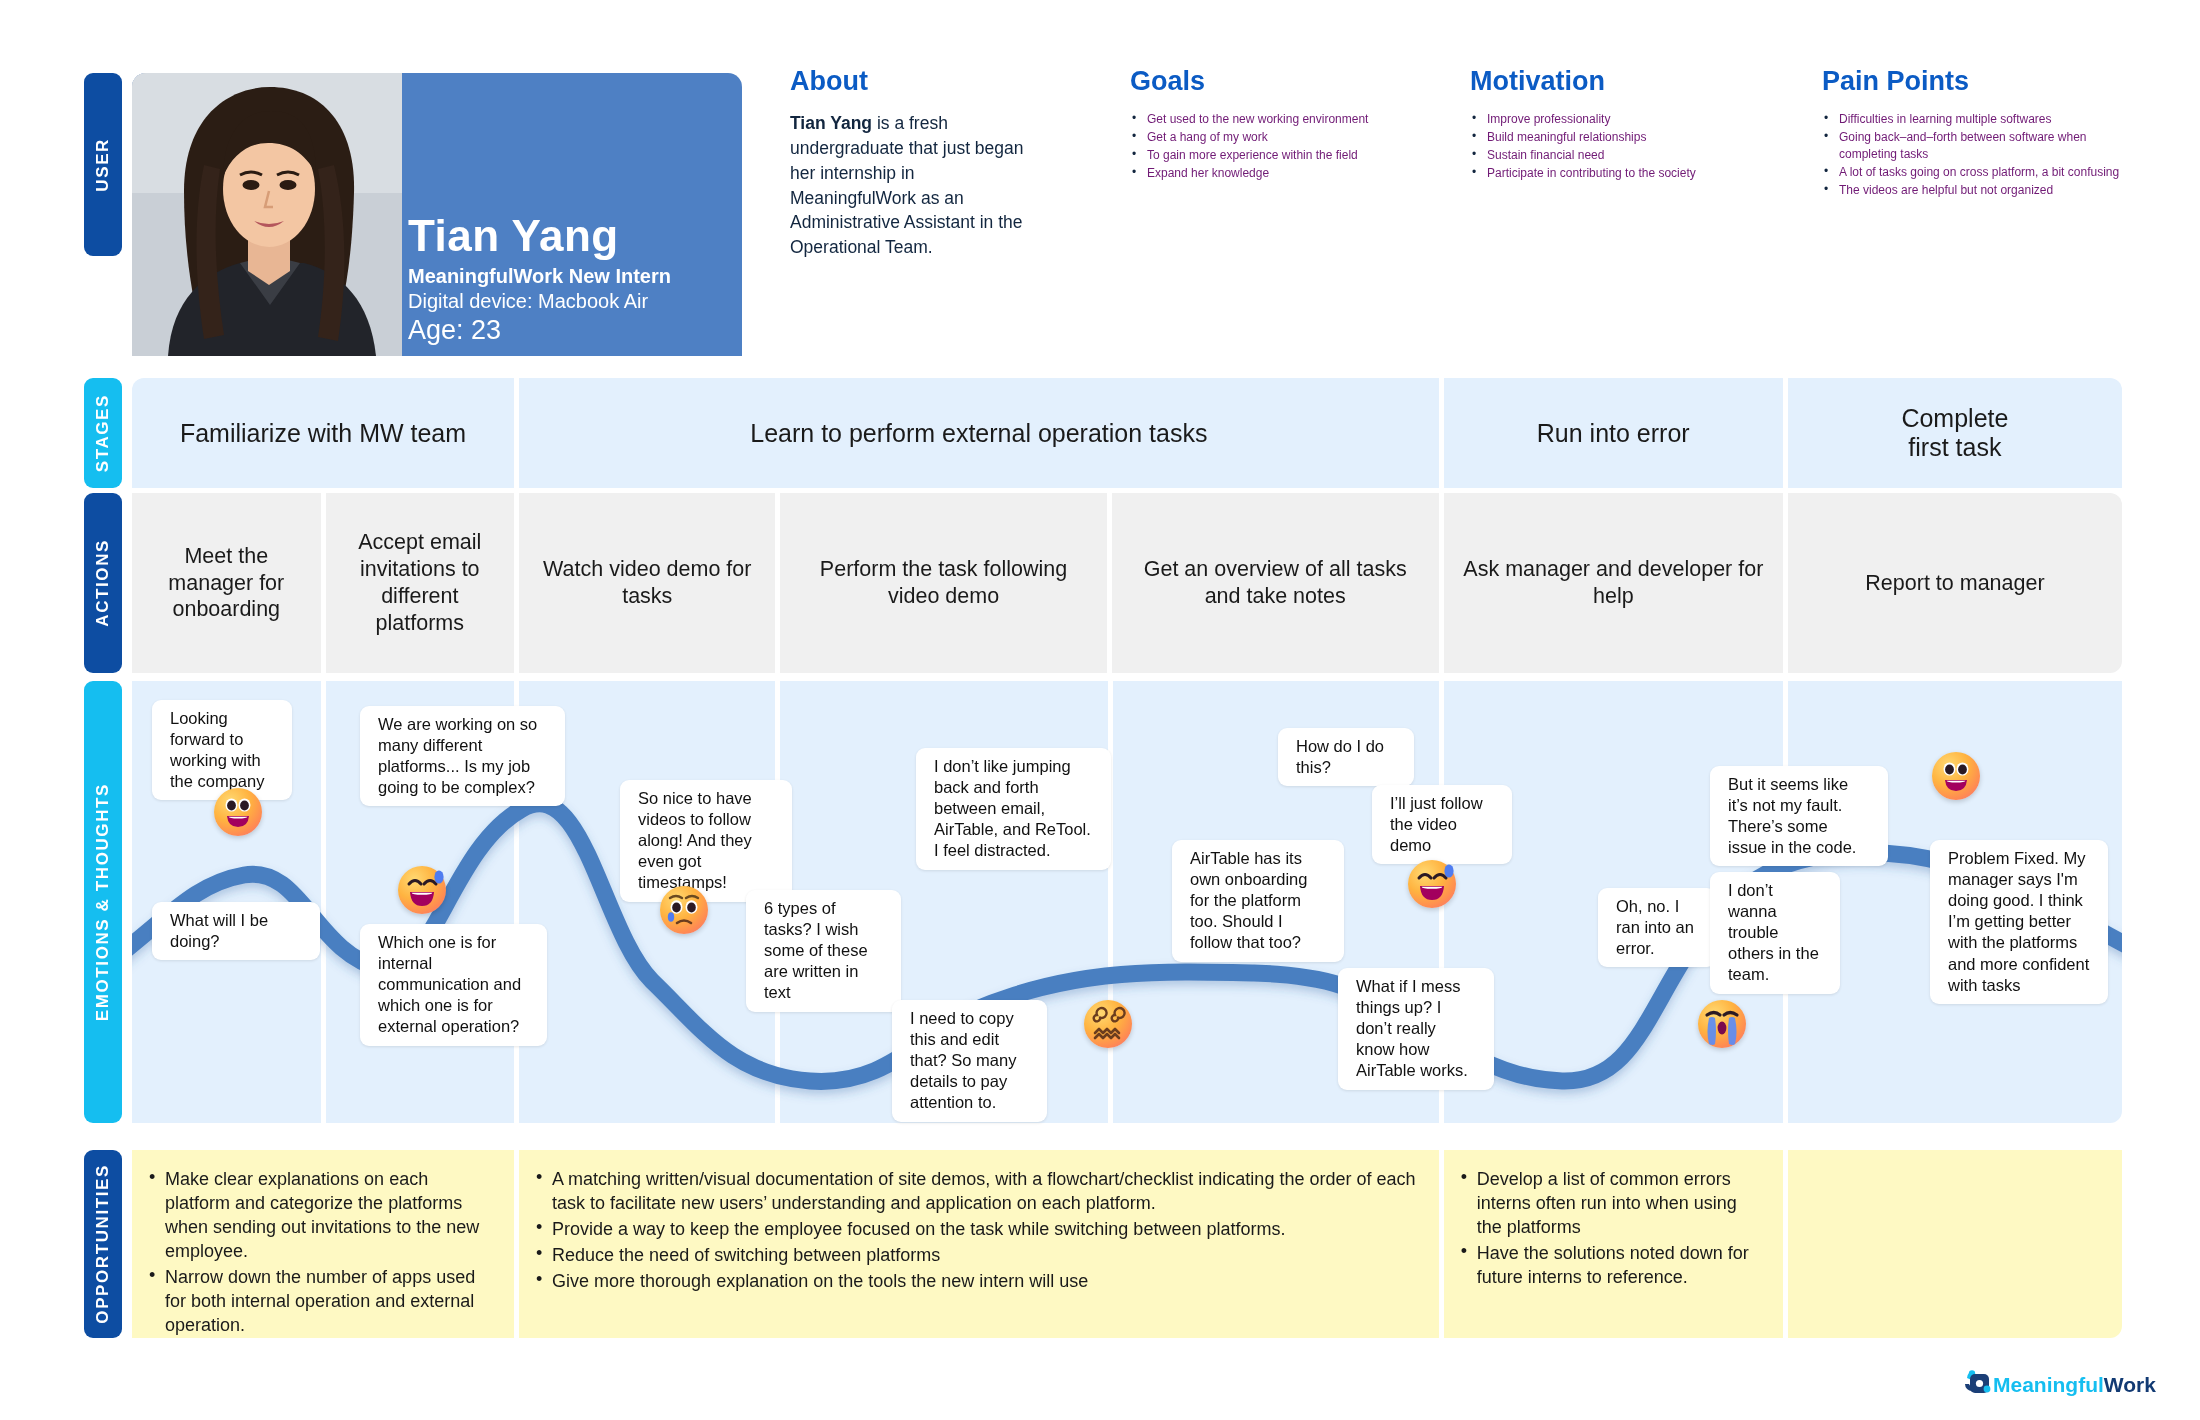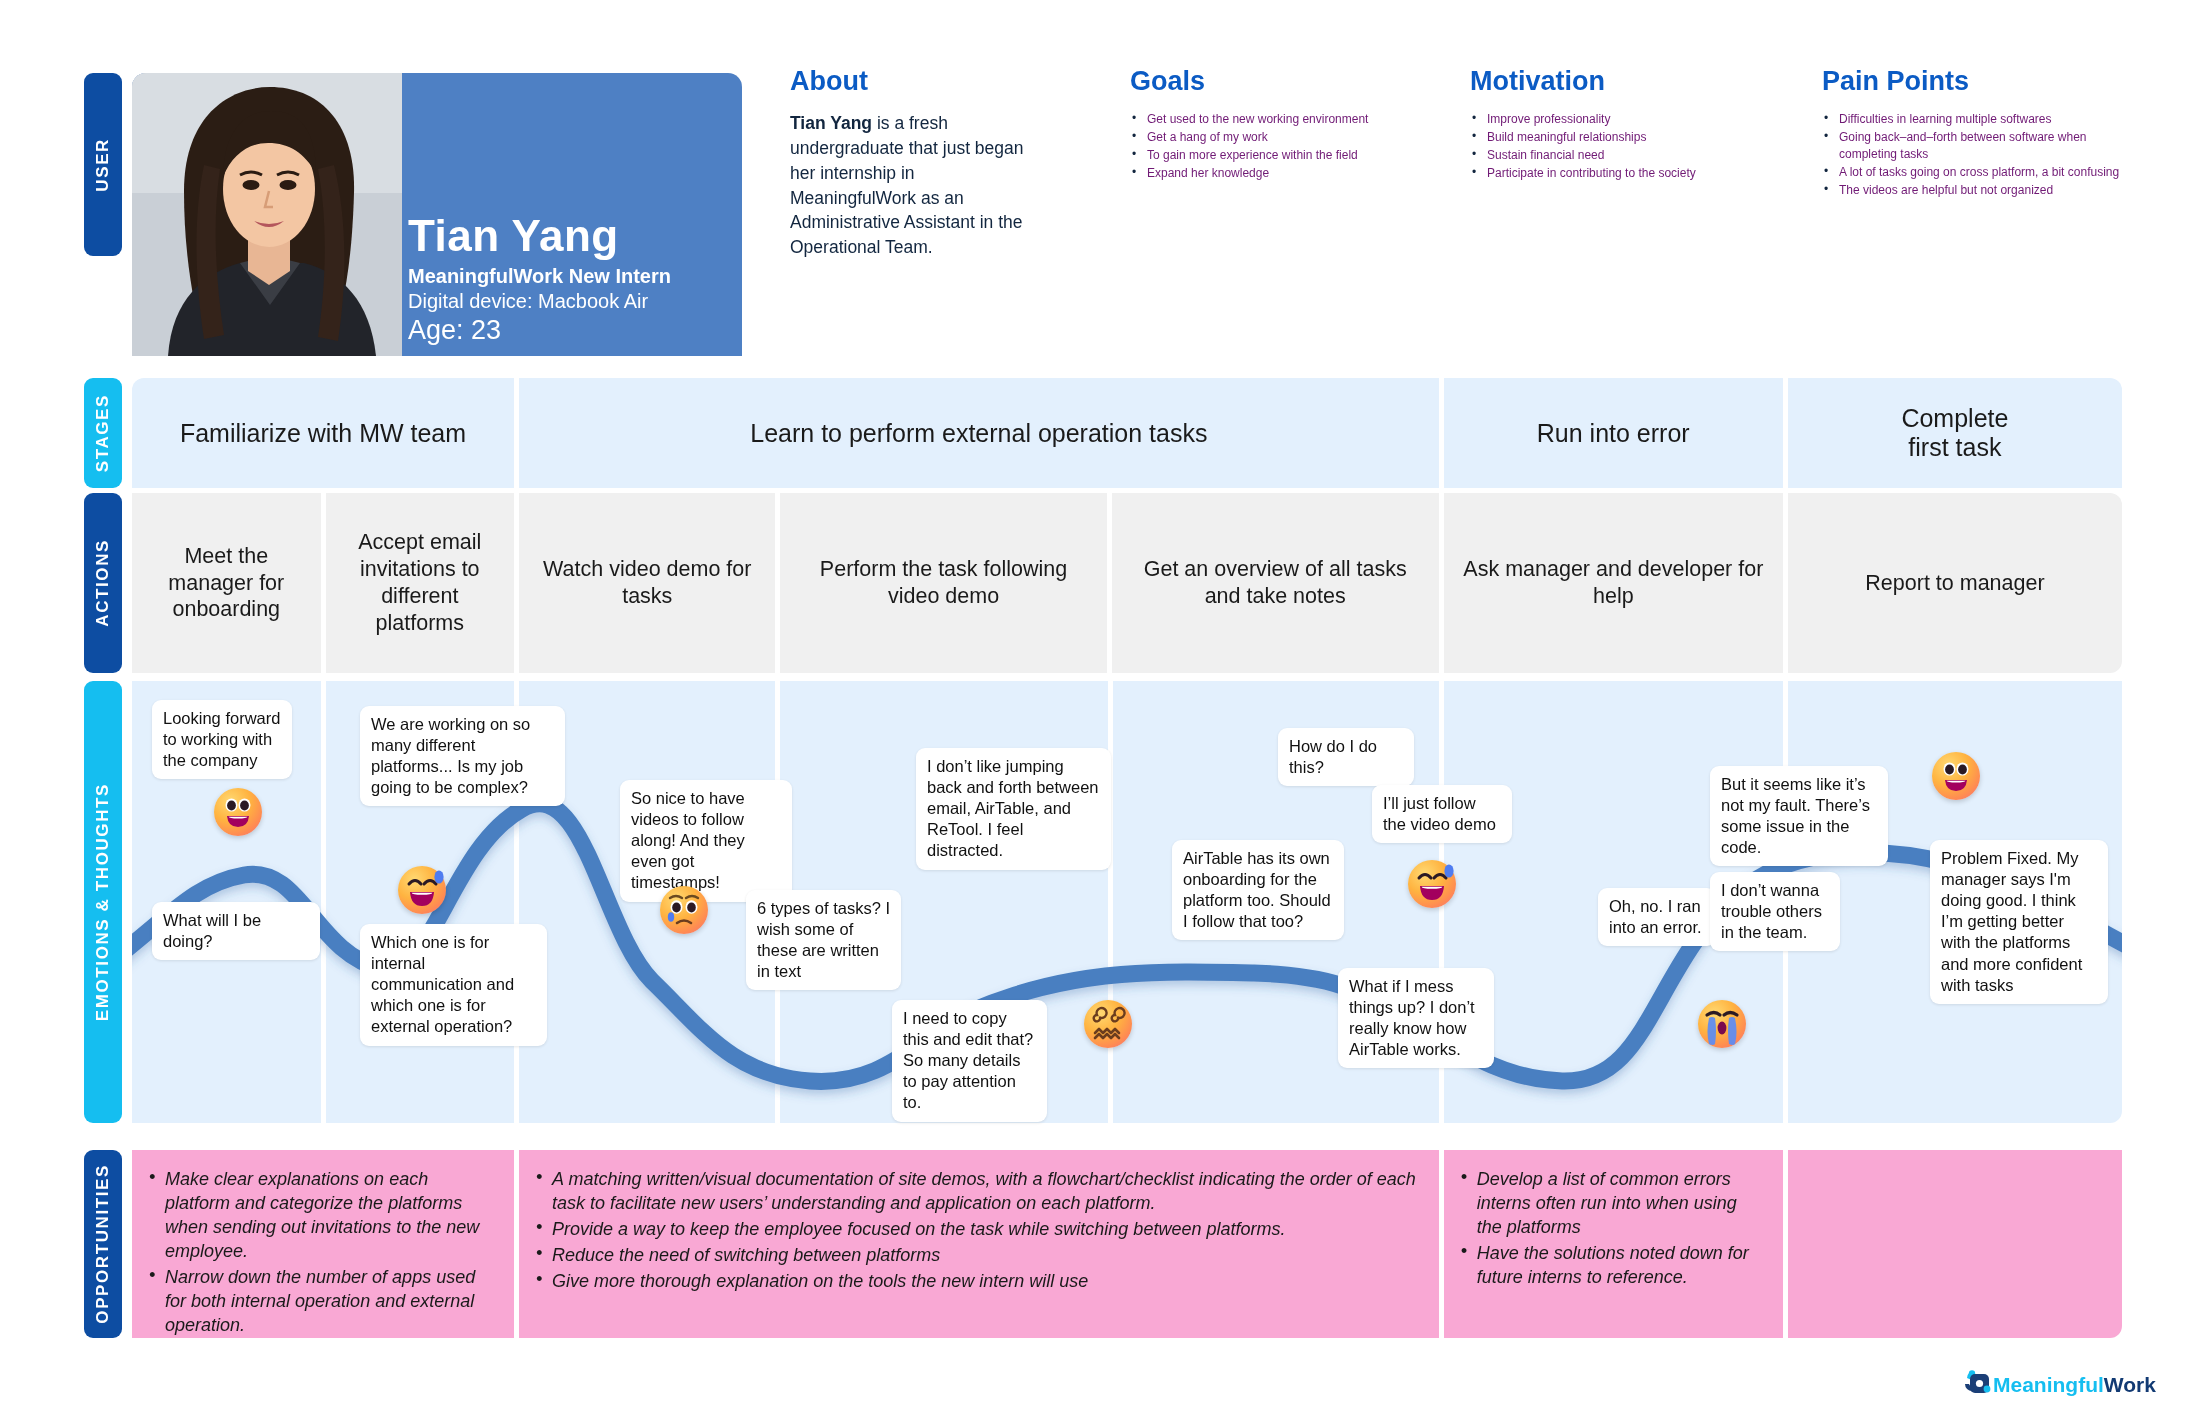--- a/index.html
+++ b/index.html
@@ -100,39 +100,39 @@
   .emotion-cell { background: #e3f0fd; height: 100%; }
   .emotion-cell:last-child { border-radius: 0 0 12px 0; }
   #emotion-svg {
     position: absolute; left: 132px; top: 681px;
     width: 1990px; height: 442px; pointer-events: none;
   }
   .bubble {
     position: absolute;
     background: #ffffff;
     border-radius: 9px;
-    padding: 8px 11px;
+    padding: 8px 18px;
     font-size: 16.5px;
     line-height: 1.28;
     color: #111111;
     box-shadow: 0 1px 3px rgba(0,0,0,.10);
   }
   .emoji {
     position: absolute;
     width: 48px; height: 48px;
     border-radius: 50%;
     background: radial-gradient(circle at 34% 28%, #ffd972 0%, #ffb340 42%, #ff8b52 72%, #f06a86 100%);
     box-shadow: 0 2px 5px rgba(0,0,0,.18);
   }
   .emoji svg { position: absolute; left: 0; top: 0; }
 
   
   #opps-rail { left: 84px; top: 1150px; height: 188px; }
   #opps-row  { left: 132px; top: 1150px; width: 1990px; height: 188px; }
-  .opp-cell { background: #f9a8d4; padding: 18px 20px 2px 14px; font-style: italic; }
+  .opp-cell { background: #fef9c3; padding: 18px 20px 2px 14px; }
   .opp-cell:last-child { border-radius: 0 0 12px 0; }
   .opp-list { list-style: none; }
   .opp-list li {
     font-size: 18px; color: #1a1a1a; line-height: 1.33;
     padding-left: 19px; position: relative; margin-bottom: 2px;
   }
   .opp-list li:before {
     content: "\2022"; position: absolute; left: 3px; top: -2px;
   }
 

